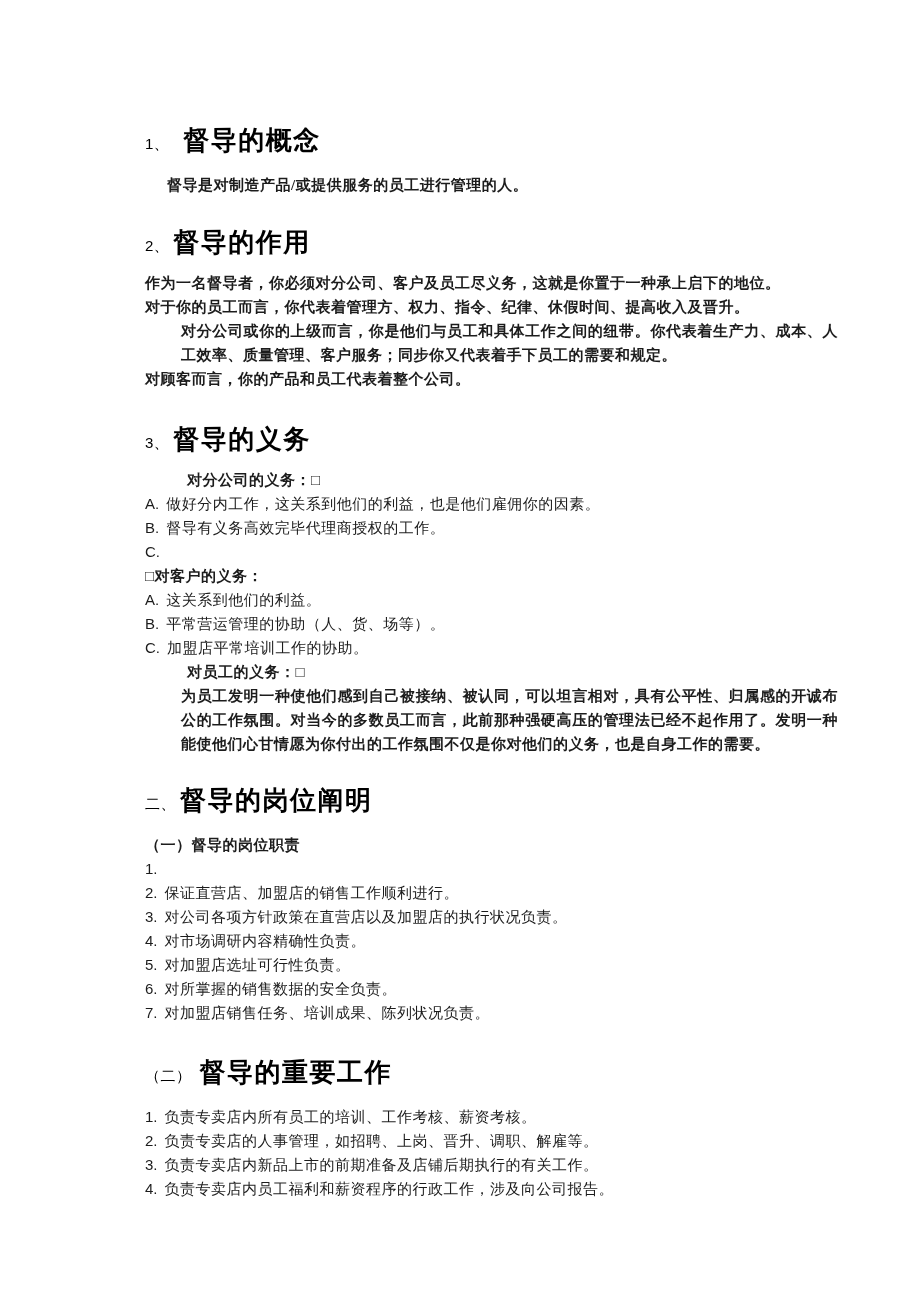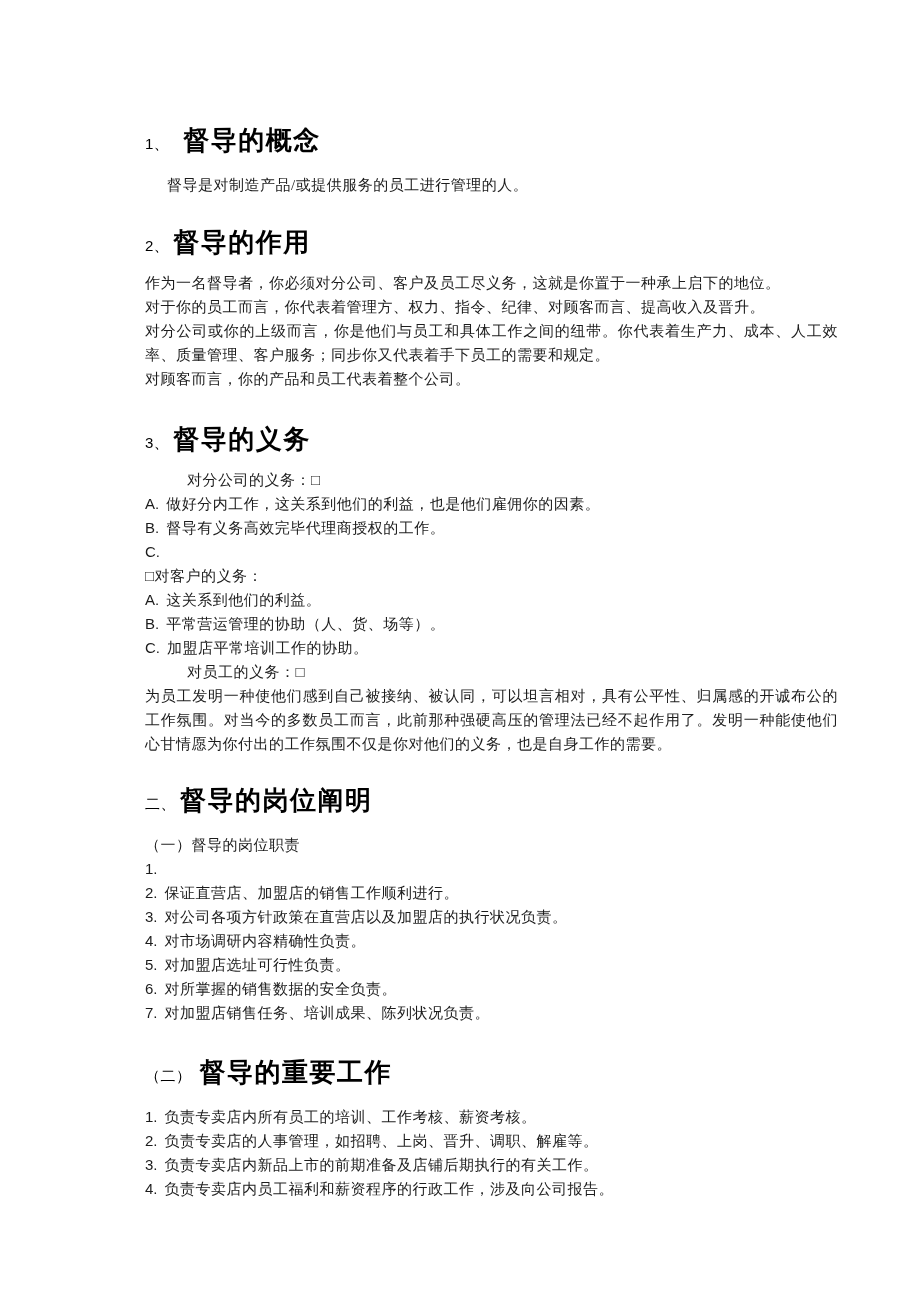--- a/index.html
+++ b/index.html
@@ -39,22 +39,22 @@
     font-weight: 700;
     font-family: "Liberation Sans", "DejaVu Sans", sans-serif;
     letter-spacing: 1.5px;
     text-align: center;
   }
   .h-s1 { margin: 0 0 12px 0; }
   .h-s2 { margin: 28px 0 8px 0; }
   .h-s3 { margin: 31px 0 8px 0; }
   .h-s4 { margin: 27px 0 12px 0; }
   .h-s5 { margin: 30px 0 12px 0; }
-  .para { margin: 0; }
-  .para.justify { text-align: justify; text-align-last: left; }
+  .para { margin: 0; font-weight: bold; }
+  .para.justify { text-align: justify; text-align-last: left; margin-left: 36px; }
   .p-first-indent { padding-left: 22px; }
   .indent-half { padding-left: 7px; margin-left: 35px; }
   .li { display: flex; margin: 0; }
   .marker {
     font-family: "Liberation Sans", "DejaVu Sans", sans-serif;
     flex: 0 0 auto;
     margin-right: 7px;
     letter-spacing: 0;
   }
   .sub-h { margin: 0; }
@@ -68,21 +68,21 @@
     <span class="h-num gap-wide">1、</span>
     <span class="h-title">督导的概念</span>
   </div>
   <p class="para p-first-indent">督导是对制造产品/或提供服务的员工进行管理的人。</p>
 
   <div class="h-block h-s2">
     <span class="h-num">2、</span>
     <span class="h-title">督导的作用</span>
   </div>
   <p class="para">作为一名督导者，你必须对分公司、客户及员工尽义务，这就是你置于一种承上启下的地位。</p>
-  <p class="para">对于你的员工而言，你代表着管理方、权力、指令、纪律、对顾客而言、提高收入及晋升。</p>
+  <p class="para">对于你的员工而言，你代表着管理方、权力、指令、纪律、休假时间、提高收入及晋升。</p>
   <p class="para justify">对分公司或你的上级而言，你是他们与员工和具体工作之间的纽带。你代表着生产力、成本、人工效率、质量管理、客户服务；同步你又代表着手下员工的需要和规定。</p>
   <p class="para">对顾客而言，你的产品和员工代表着整个公司。</p>
 
   <div class="h-block h-s3">
     <span class="h-num">3、</span>
     <span class="h-title">督导的义务</span>
   </div>
   <p class="para indent-half">对分公司的义务：□</p>
   <div class="li">
     <span class="marker">A.</span>

